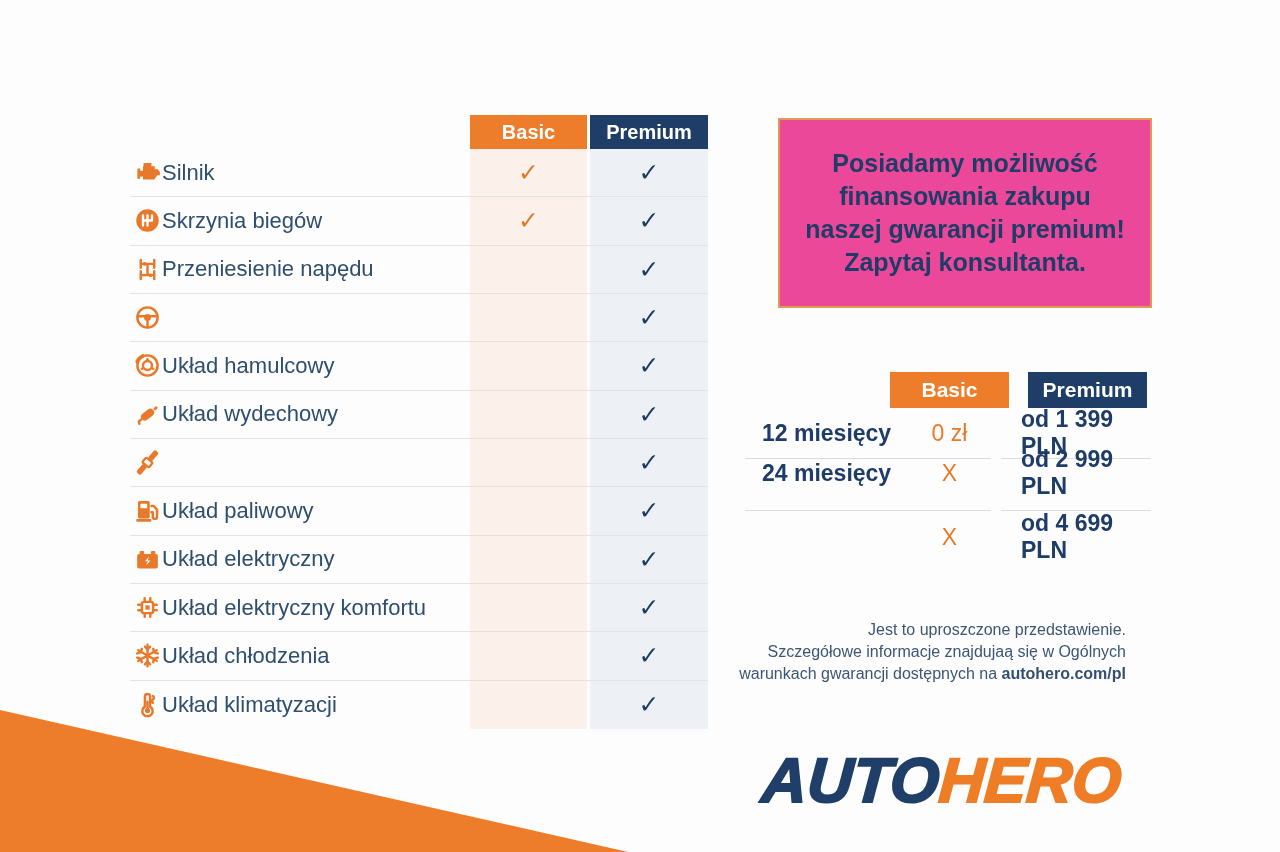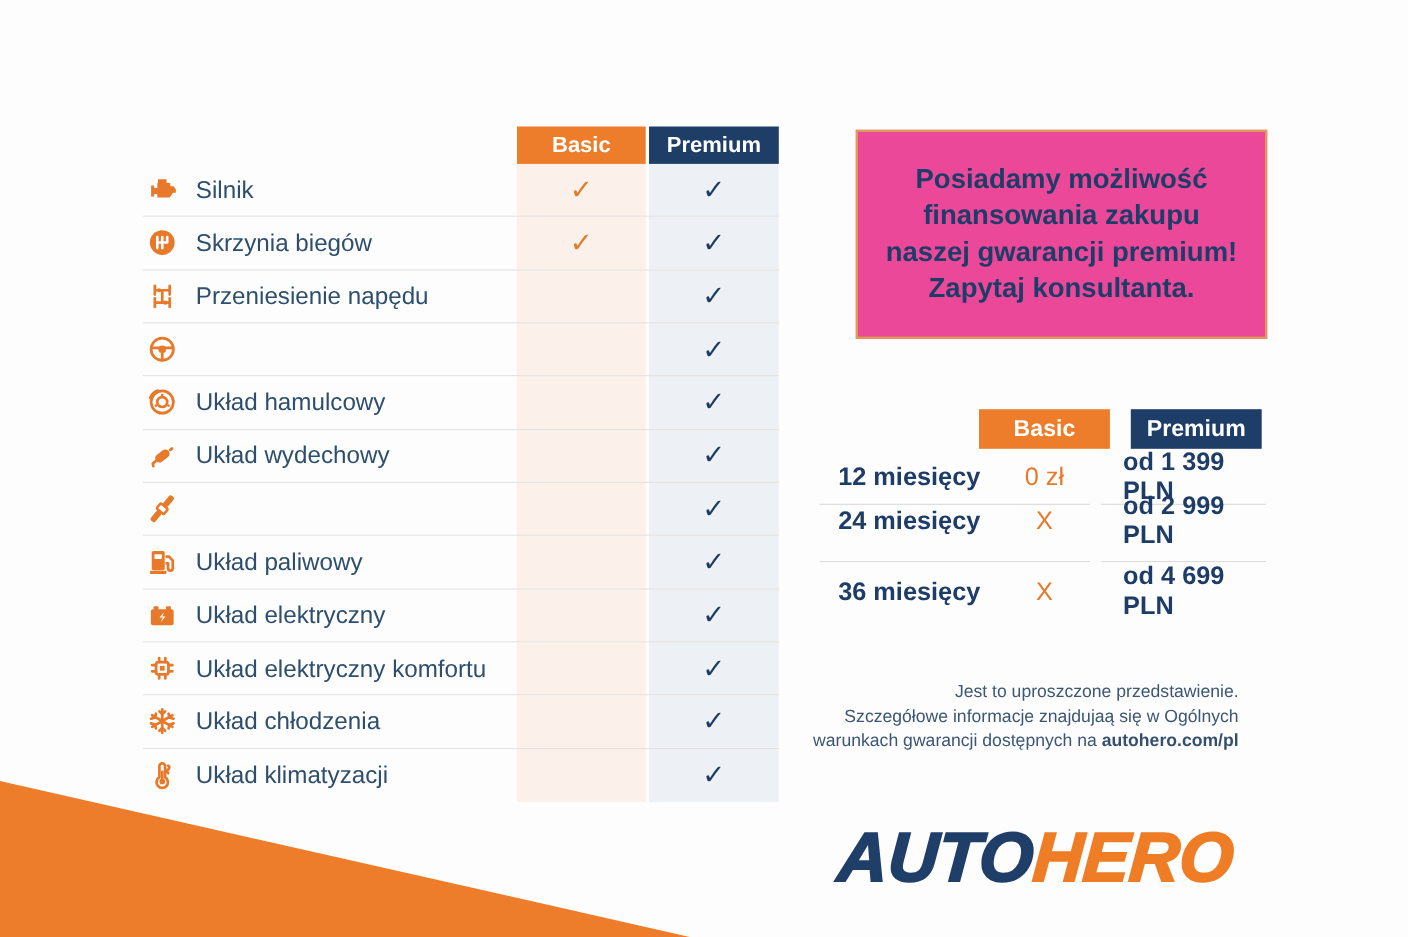--- a/index.html
+++ b/index.html
@@ -30,21 +30,21 @@
   .col-hdr.premium { left:460px; width:118px; background:#1e3e68; }
   .svc-rows { position:absolute; left:0; top:34px; width:578px; z-index:2; }
   .svc-row {
     position:relative; height:48.33px; width:578px;
     display:flex; align-items:center;
     border-bottom:1px solid #e5e3e1;
   }
   .svc-row:last-child { border-bottom:none; }
   .svc-icon { width:30px; margin-left:2px; display:flex; align-items:center; justify-content:center; }
   .svc-icon svg { width:27px; height:27px; }
-  .svc-label { margin-left:16px; font-size:22px; color:#2e4e6d; }
+  .svc-label { font-size:22px; color:#2e4e6d; }
   .cell {
     position:absolute; top:0; height:100%;
     display:flex; align-items:center; justify-content:center;
     font-size:25px; font-weight:bold;
   }
   .cell.basic   { left:340px; width:117px; color:#e07b28; }
   .cell.premium { left:460px; width:118px; color:#1d3a5f; }
 
   
   .promo-box {
@@ -325,21 +325,20 @@
     <div class="price-sep l1"></div>
     <div class="price-sep r1"></div>
     <div class="price-row r1">
       <span class="p-label">24 miesięcy</span>
       <span class="p-basic">X</span>
       <span class="p-premium">od 2 999 PLN</span>
     </div>
     <div class="price-sep l2"></div>
     <div class="price-sep r2"></div>
     <div class="price-row r2">
-      <span class="p-label">36 miesięcy</span>
       <span class="p-basic">X</span>
       <span class="p-premium">od 4 699 PLN</span>
     </div>
   </div>
 
   <div class="disclaimer">
     <span>Jest to uproszczone przedstawienie.</span><br>
     <span>Szczegółowe informacje znajdujaą się w Ogólnych</span><br>
     <span>warunkach gwarancji dostępnych na </span><b>autohero.com/pl</b>
   </div>

